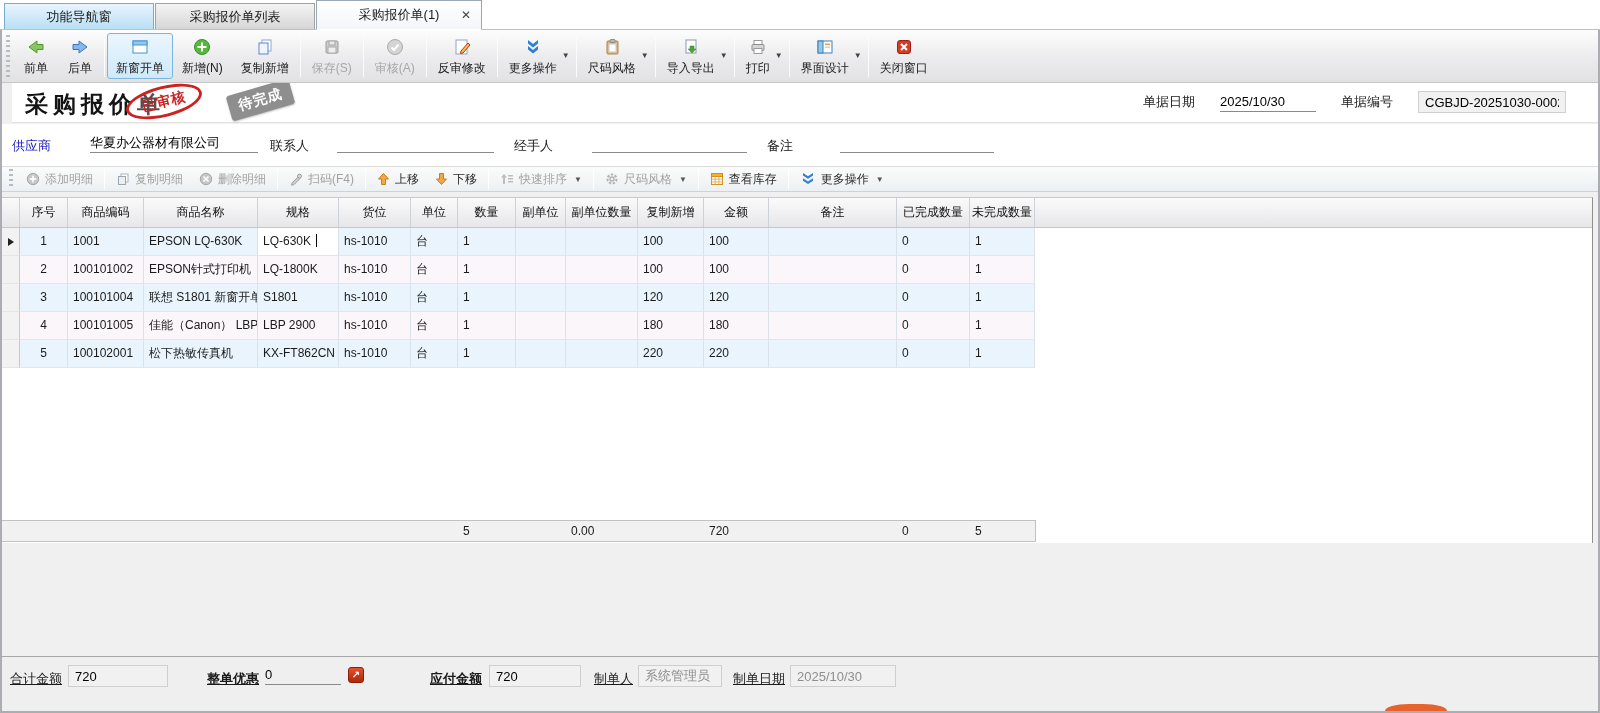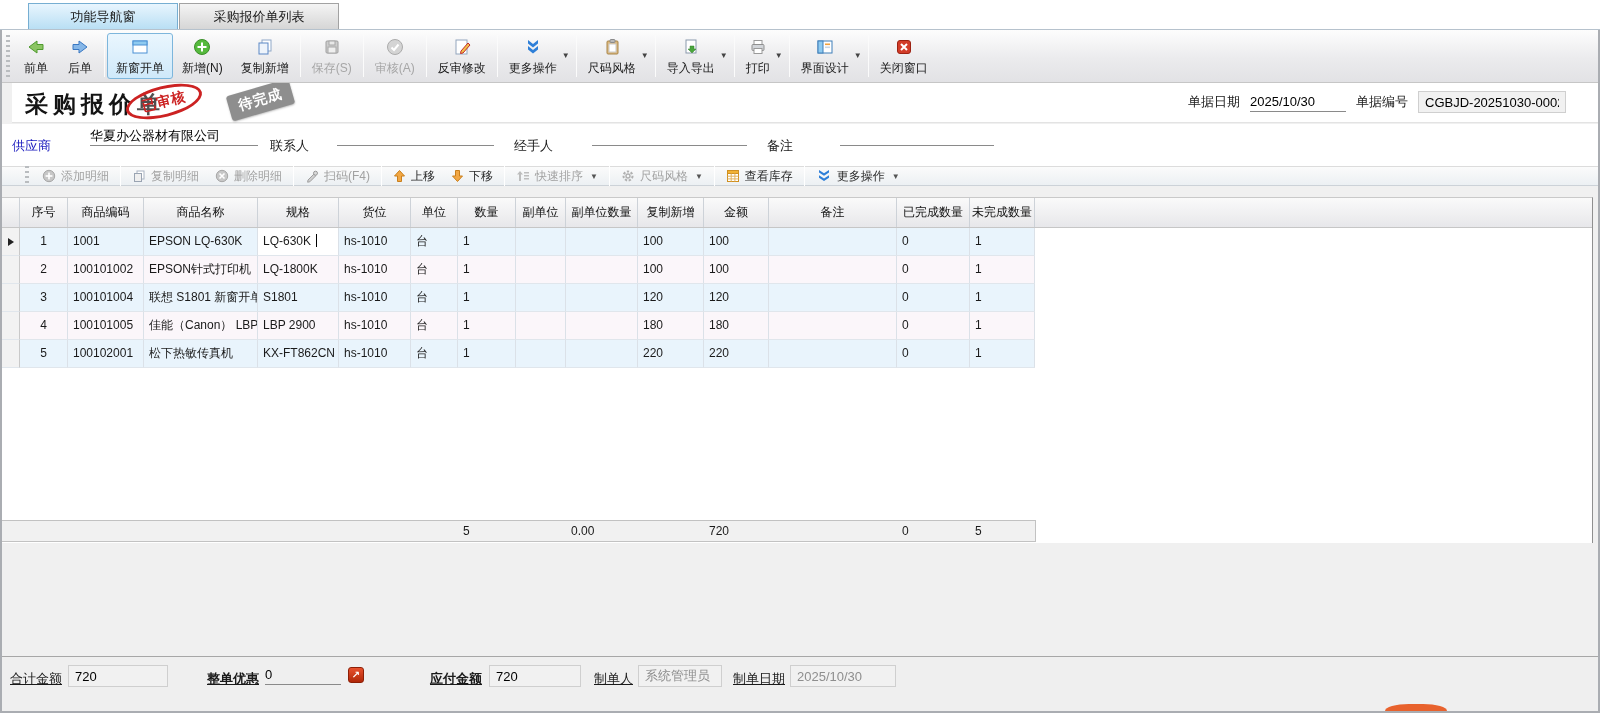--- a/index.html
+++ b/index.html
@@ -8,21 +8,21 @@
     font-family: "Liberation Sans","DejaVu Sans",sans-serif;
     font-size: 12px; color:#1a1a1a; background:#f0f0f0;
     position: relative; overflow: hidden;
   }
   .chrome-left{position:absolute;left:0;top:30px;bottom:0;width:2px;background:#aaadb2;z-index:50}
   .chrome-right{position:absolute;right:0;top:30px;bottom:0;width:2px;background:#aaadb2;z-index:50}
   .chrome-bottom{position:absolute;left:0;right:0;bottom:0;height:2px;background:#aaadb2;z-index:50}
   .chrome-corner{position:absolute;left:0;top:0;width:19px;height:30px;background:linear-gradient(#777c84,#5d626a);}
 
   
-  .tabbar{position:absolute;left:0;top:0;right:0;height:30px;background:#fff;border-bottom:1px solid #b6c2cd;display:flex;align-items:flex-end;padding-left:28px;z-index:5}
+  .tabbar{position:absolute;left:0;top:0;right:0;height:30px;background:#fff;border-bottom:1px solid #b6c2cd;display:flex;align-items:flex-end;padding-left:4px;z-index:5}
   .tab{display:flex;align-items:center;justify-content:center;font-size:13px;cursor:default}
   .tab-nav{width:150px;height:26px;background:linear-gradient(#e8f5fe,#b9dff4);border:1px solid #76aed2;border-bottom:none;}
   .tab-list{width:160px;height:26px;background:linear-gradient(#f4f4f4,#d6d6d6);border:1px solid #a2a2a2;border-bottom:none;margin-left:1px;}
   .tab-active{width:166px;height:30px;background:linear-gradient(#ffffff,#f3f6f9);border:1px solid #9aa7b5;border-bottom:1px solid #fff;margin-left:1px;margin-bottom:-1px;position:relative;}
   .tab-close{position:absolute;right:10px;top:7px;font-size:12px;color:#444;line-height:14px;}
 
   
   .toolbar{position:absolute;left:2px;right:2px;top:30px;height:53px;background:linear-gradient(#fdfdfd,#ebebed 55%,#e2e2e5);border-bottom:1px solid #c6c6c6;display:flex;align-items:center;padding-left:2px;z-index:4}
   .grip{width:4px;height:42px;margin:0 4px 0 2px;background:repeating-linear-gradient(to bottom,#b9bcbf 0 2px,transparent 2px 5px);}
   .tbtn{position:relative;display:flex;flex-direction:column;align-items:center;justify-content:center;gap:3px;height:46px;min-width:44px;padding:3px 8px 2px;border-radius:3px;border:1px solid transparent;font-size:12px;color:#1a1a1a;}
@@ -31,36 +31,36 @@
   .tbtn .ic{height:20px;display:flex;align-items:center;}
   .tbtn.caret{padding-right:16px;}
   .tbtn .car{position:absolute;right:3px;top:17px;font-size:8px;color:#444;}
   .tsep{width:1px;height:42px;background:#cfcfd2;border-right:1px solid #fbfbfb;margin:0 2px;}
 
   
   .titlebar{position:absolute;left:12px;right:2px;top:83px;height:40px;background:#fff;border-bottom:1px solid #e3e3e3;z-index:3}
   .doc-title{position:absolute;left:13px;top:6px;font-family:"DejaVu Serif","Liberation Serif",serif;font-weight:bold;font-size:23px;letter-spacing:5px;color:#141414;}
   .stamp-red{position:absolute;left:113px;top:3px;width:78px;height:31px;border:3px solid #cc2222;border-radius:50%;color:#cc2222;font-size:14px;font-weight:bold;display:flex;align-items:center;justify-content:center;transform:rotate(-14deg);letter-spacing:1px;background:rgba(255,255,255,.25);}
   .stamp-gray{position:absolute;left:216px;top:4px;padding:4px 10px;background:#8e8e8e;color:#fff;font-size:14px;font-weight:bold;border-radius:3px;transform:rotate(-16deg);letter-spacing:1px;box-shadow:0 1px 2px rgba(0,0,0,.25);}
-  .title-right{position:absolute;right:32px;top:8px;display:flex;align-items:center;gap:10px;font-size:13px;}
+  .title-right{position:absolute;right:32px;top:8px;display:flex;align-items:center;gap:25px;font-size:13px;}
   .u-input{border:none;border-bottom:1px solid #8a8a8a;background:transparent;font-size:13px;font-family:inherit;height:20px;outline:none;}
   .box-input{background:#f1f1f1;border:1px solid #cfcfcf;font-size:13px;font-family:inherit;height:22px;padding:0 6px;outline:none;}
   .w-date{width:96px;} .w-number{width:148px;}
 
   
   .formrow{position:absolute;left:2px;right:2px;top:124px;height:42px;background:#fff;}
   .formrow span{position:absolute;top:13px;font-size:13px;}
   .formrow .lbl-supplier{left:10px;color:#2020c0;}
   .formrow .lbl-contact{left:268px;} .formrow .lbl-handler{left:512px;} .formrow .lbl-note{left:765px;}
-  .formrow input{position:absolute;top:2px;font-family:Liberation Serif, serif;}
+  .formrow input{position:absolute;top:9px;font-family:Liberation Serif, serif;}
   .in-supplier{left:88px;width:168px;} .in-contact{left:335px;width:157px;}
   .in-handler{left:590px;width:155px;} .in-note{left:838px;width:154px;}
 
   
-  .dtoolbar{position:absolute;left:2px;right:2px;top:166px;height:20px;background:linear-gradient(#fbfbfb,#ecf0f3);border-top:1px solid #dcdcdc;border-bottom:1px solid #ccd2d8;display:flex;align-items:center;padding-left:20px;}
+  .dtoolbar{position:absolute;left:2px;right:2px;top:166px;height:26px;background:linear-gradient(#fbfbfb,#ecf0f3);border-top:1px solid #dcdcdc;border-bottom:1px solid #ccd2d8;display:flex;align-items:center;padding-left:4px;}
   .dgrip{width:4px;height:20px;margin:0 5px 0 3px;background:repeating-linear-gradient(to bottom,#b9bcbf 0 2px,transparent 2px 5px);}
   .ditem{display:inline-flex;align-items:center;gap:5px;padding:3px 8px;font-size:12px;color:#2a2a2a;border-radius:2px;}
   .ditem.dis{color:#a2a2a2;}
   .ditem .dcar{font-size:8px;color:#555;margin-left:2px;}
   .dsep{width:1px;height:20px;background:#d3d3d3;border-right:1px solid #fff;margin:0 3px;}
 
   
   .grid{position:absolute;left:2px;top:197px;width:1591px;height:346px;background:#fff;border-right:1px solid #8f8f8f;border-top:1px solid #c9c9c9;}
   .g-header{display:flex;height:30px;background:linear-gradient(#fafafa,#e7e7ea);border-bottom:1px solid #c6c6c6;}
   .g-cell{flex:none;overflow:hidden;white-space:nowrap;padding:0 5px;border-right:1px solid #dbe1e8;font-size:12px;}
@@ -97,20 +97,24 @@
 
 <div class="chrome-corner"></div>
 
 <div class="tabbar">
   <div class="tab tab-nav">
       <span>功能导航窗</span>
     </div>
   <div class="tab tab-list">
       <span>采购报价单列表</span>
     </div>
+  <div class="tab tab-active">
+    <span>采购报价单(1)</span>
+    <span class="tab-close">✕</span>
+  </div>
 </div>
 
 <div class="toolbar">
   <div class="grip"></div>
 
   <div class="tbtn">
     <span class="ic">
         <svg width="20" height="20">
           <path d="M11 4 L3 10 L11 16 L11 12.5 L17 12.5 L17 7.5 L11 7.5 Z" fill="#8bc563" stroke="#4e9a2e"></path>
         </svg>

